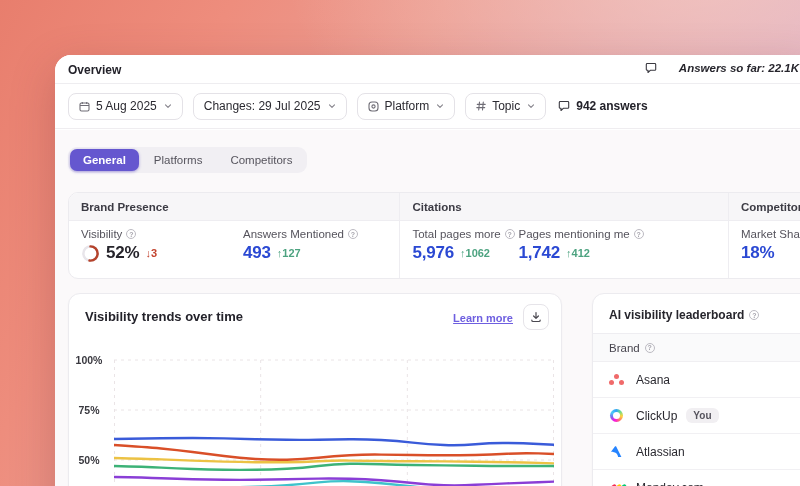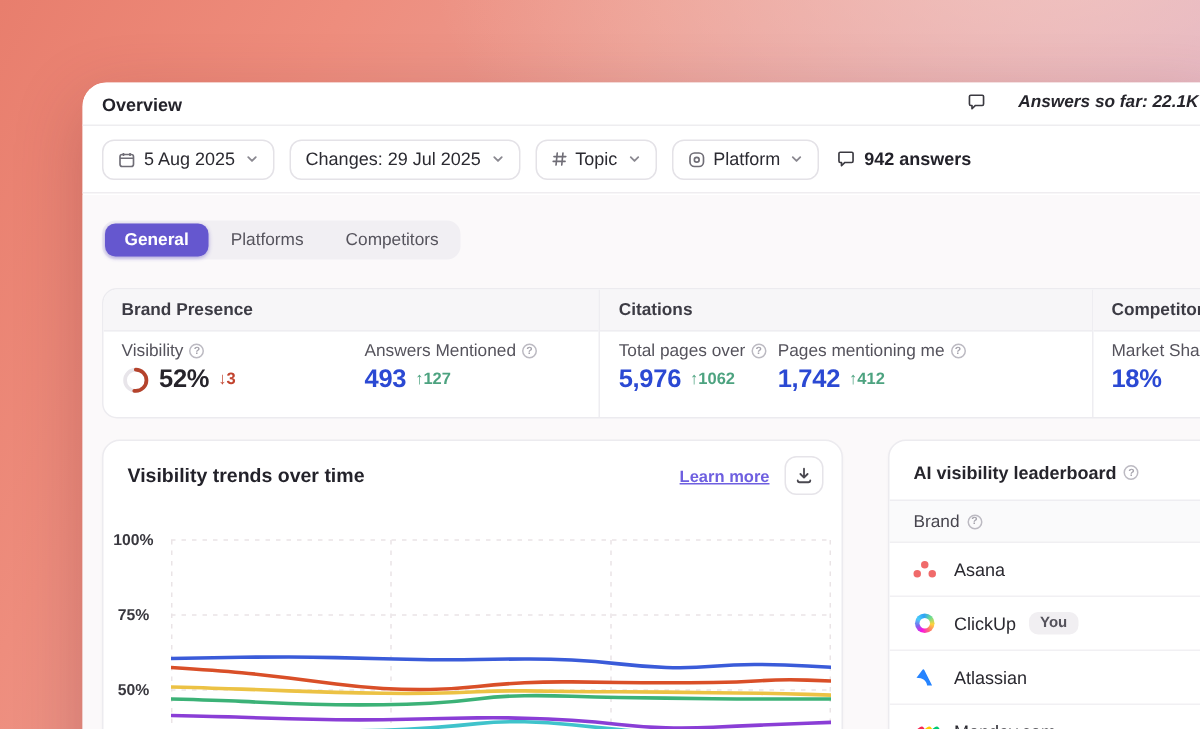--- a/index.html
+++ b/index.html
@@ -145,39 +145,39 @@
     <button class="fbtn">
       <span>Changes: 29 Jul 2025</span>
       <span class="chev">
         <svg width="8" height="8" viewBox="0 0 8 8" fill="none">
             <path d="M1.5 2.8 4 5.3l2.5-2.5" stroke="#8a8890" stroke-width="1.2" stroke-linecap="round" stroke-linejoin="round"></path>
           </svg>
       </span>
     </button>
     <button class="fbtn">
       <span class="icon-muted">
-        <svg width="10" height="10" viewBox="0 0 10 10" fill="none">
-            <path d="M3.5 1 2.7 9M7.3 1 6.5 9M1.3 3.4h7.9M.8 6.6h7.9" stroke="#6f6d76" stroke-width="1.1" stroke-linecap="round"></path>
-          </svg>
-      </span>
-      <span>Topic</span>
+        <svg width="11" height="11" viewBox="0 0 11 11" fill="none">
+            <rect x="1" y="1" width="9" height="9" rx="3" stroke="#6f6d76" stroke-width="1.1"></rect>
+            <circle cx="5.5" cy="5.5" r="1.6" stroke="#6f6d76" stroke-width="1.1"></circle>
+          </svg>
+      </span>
+      <span>Platform</span>
       <span class="chev">
         <svg width="8" height="8" viewBox="0 0 8 8" fill="none">
             <path d="M1.5 2.8 4 5.3l2.5-2.5" stroke="#8a8890" stroke-width="1.2" stroke-linecap="round" stroke-linejoin="round"></path>
           </svg>
       </span>
     </button>
     <button class="fbtn">
       <span class="icon-muted">
-        <svg width="11" height="11" viewBox="0 0 11 11" fill="none">
-            <rect x="1" y="1" width="9" height="9" rx="3" stroke="#6f6d76" stroke-width="1.1"></rect>
-            <circle cx="5.5" cy="5.5" r="1.6" stroke="#6f6d76" stroke-width="1.1"></circle>
-          </svg>
-      </span>
-      <span>Platform</span>
+        <svg width="10" height="10" viewBox="0 0 10 10" fill="none">
+            <path d="M3.5 1 2.7 9M7.3 1 6.5 9M1.3 3.4h7.9M.8 6.6h7.9" stroke="#6f6d76" stroke-width="1.1" stroke-linecap="round"></path>
+          </svg>
+      </span>
+      <span>Topic</span>
       <span class="chev">
         <svg width="8" height="8" viewBox="0 0 8 8" fill="none">
             <path d="M1.5 2.8 4 5.3l2.5-2.5" stroke="#8a8890" stroke-width="1.2" stroke-linecap="round" stroke-linejoin="round"></path>
           </svg>
       </span>
     </button>
     <div class="answers-chip">
       <span class="icon-muted">
         <svg width="12" height="12" viewBox="0 0 12 12" fill="none">
             <path d="M2.2 1.5h7.6c.5 0 .9.4.9.9v5c0 .5-.4.9-.9.9H5.3L3 10.5V8.3H2.2c-.5 0-.9-.4-.9-.9v-5c0-.5.4-.9.9-.9z" stroke="#3a3940" stroke-width="1.1" stroke-linejoin="round"></path>
@@ -225,21 +225,21 @@
             </div>
           </div>
         </div>
       </div>
 
       <div class="mgroup mg-ci">
         <div class="g-head">Citations</div>
         <div class="g-body">
           <div class="mcell cell-tpc">
             <div class="mlabel">
-              <span>Total pages over</span>
+              <span>Total pages more</span>
               <span class="info-dot"></span>
             </div>
             <div class="mvalrow">
               <span class="mval">5,976</span>
               <span class="delta up">1062</span>
             </div>
           </div>
           <div class="mcell">
             <div class="mlabel">
               <span>Pages mentioning me</span>

